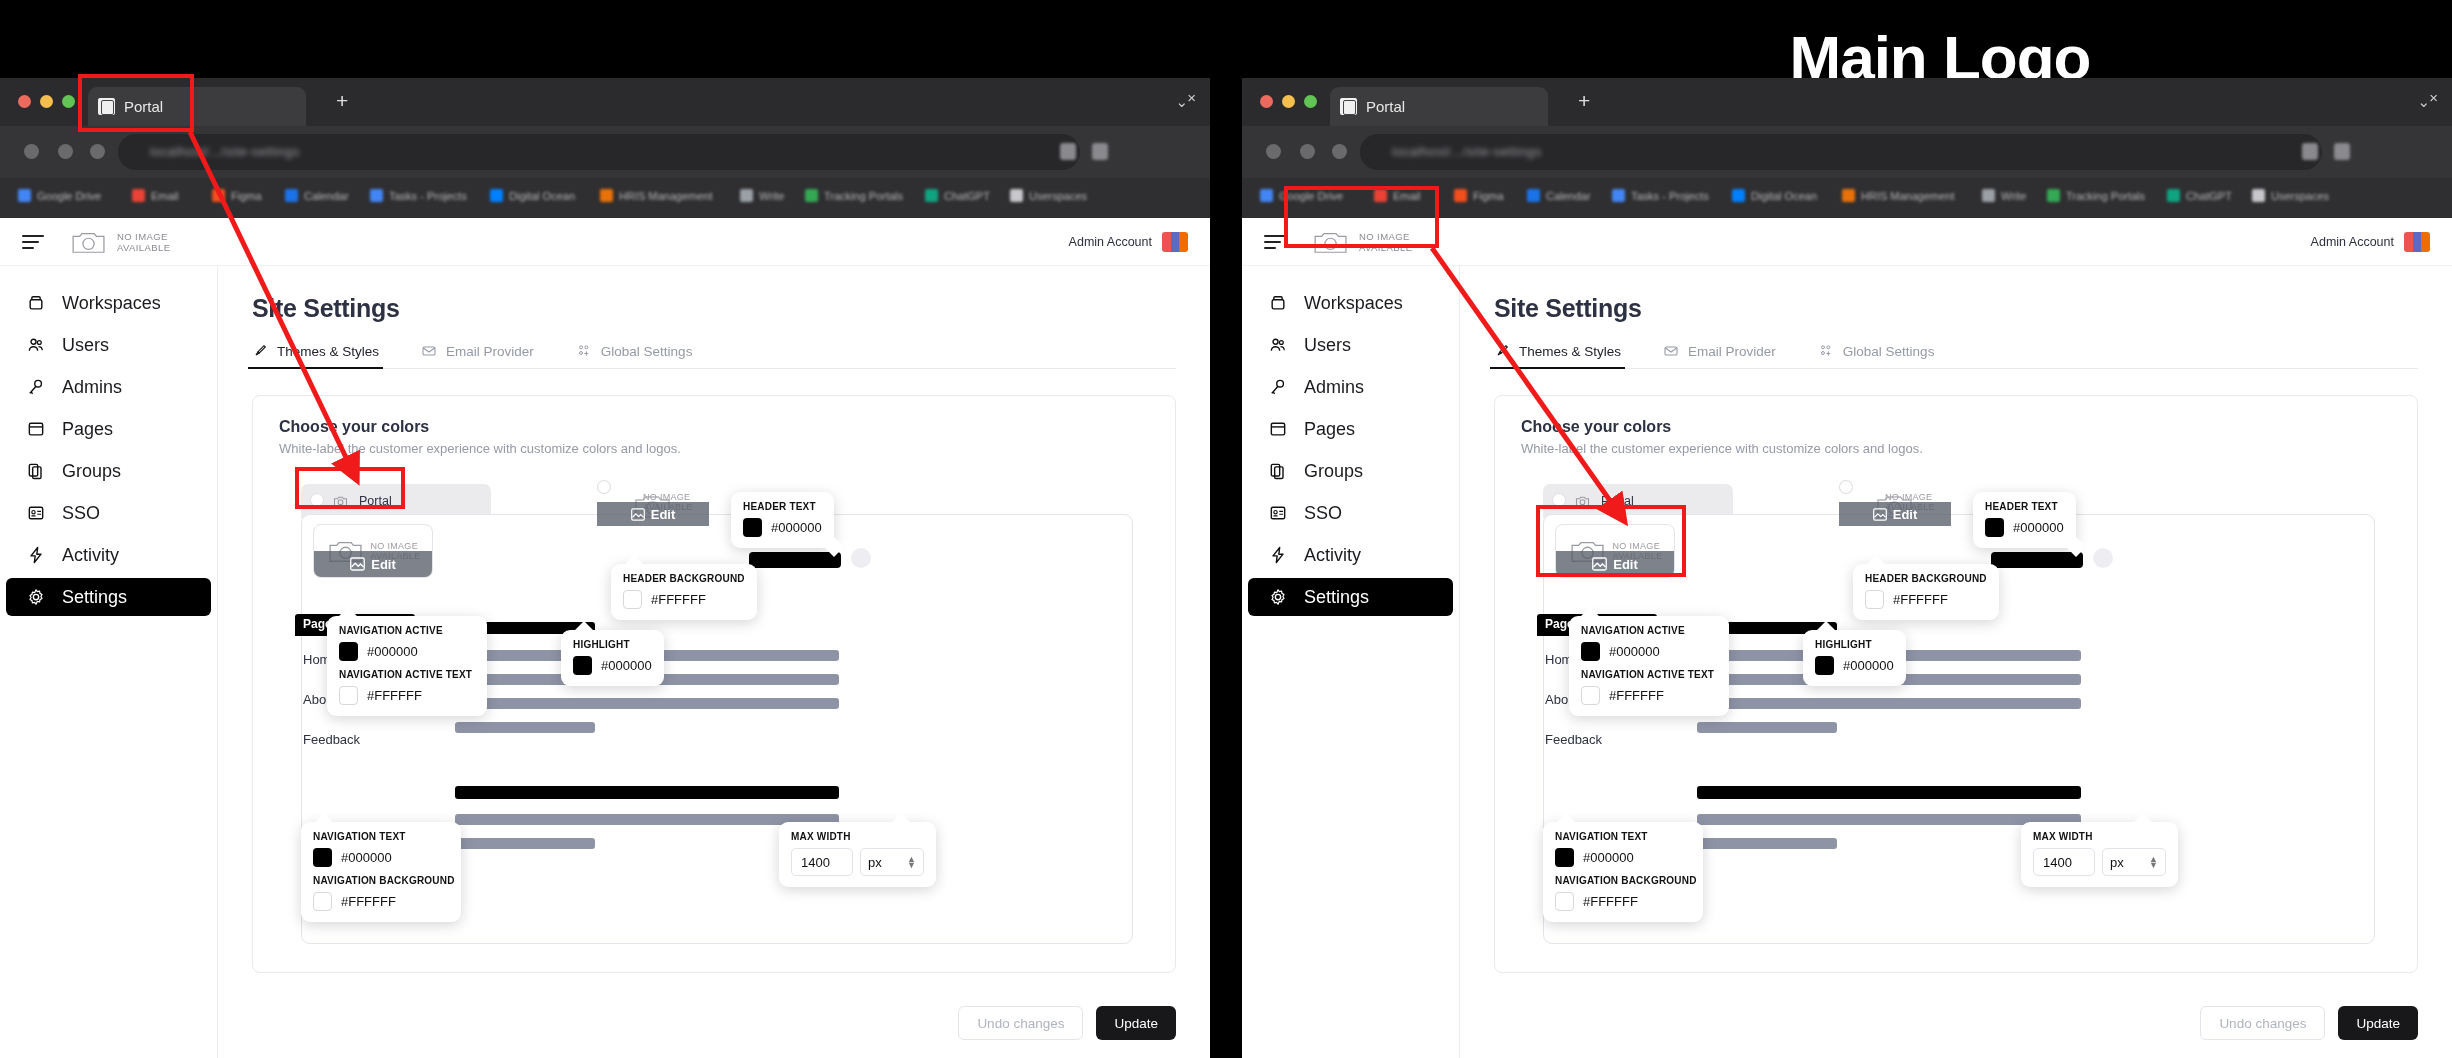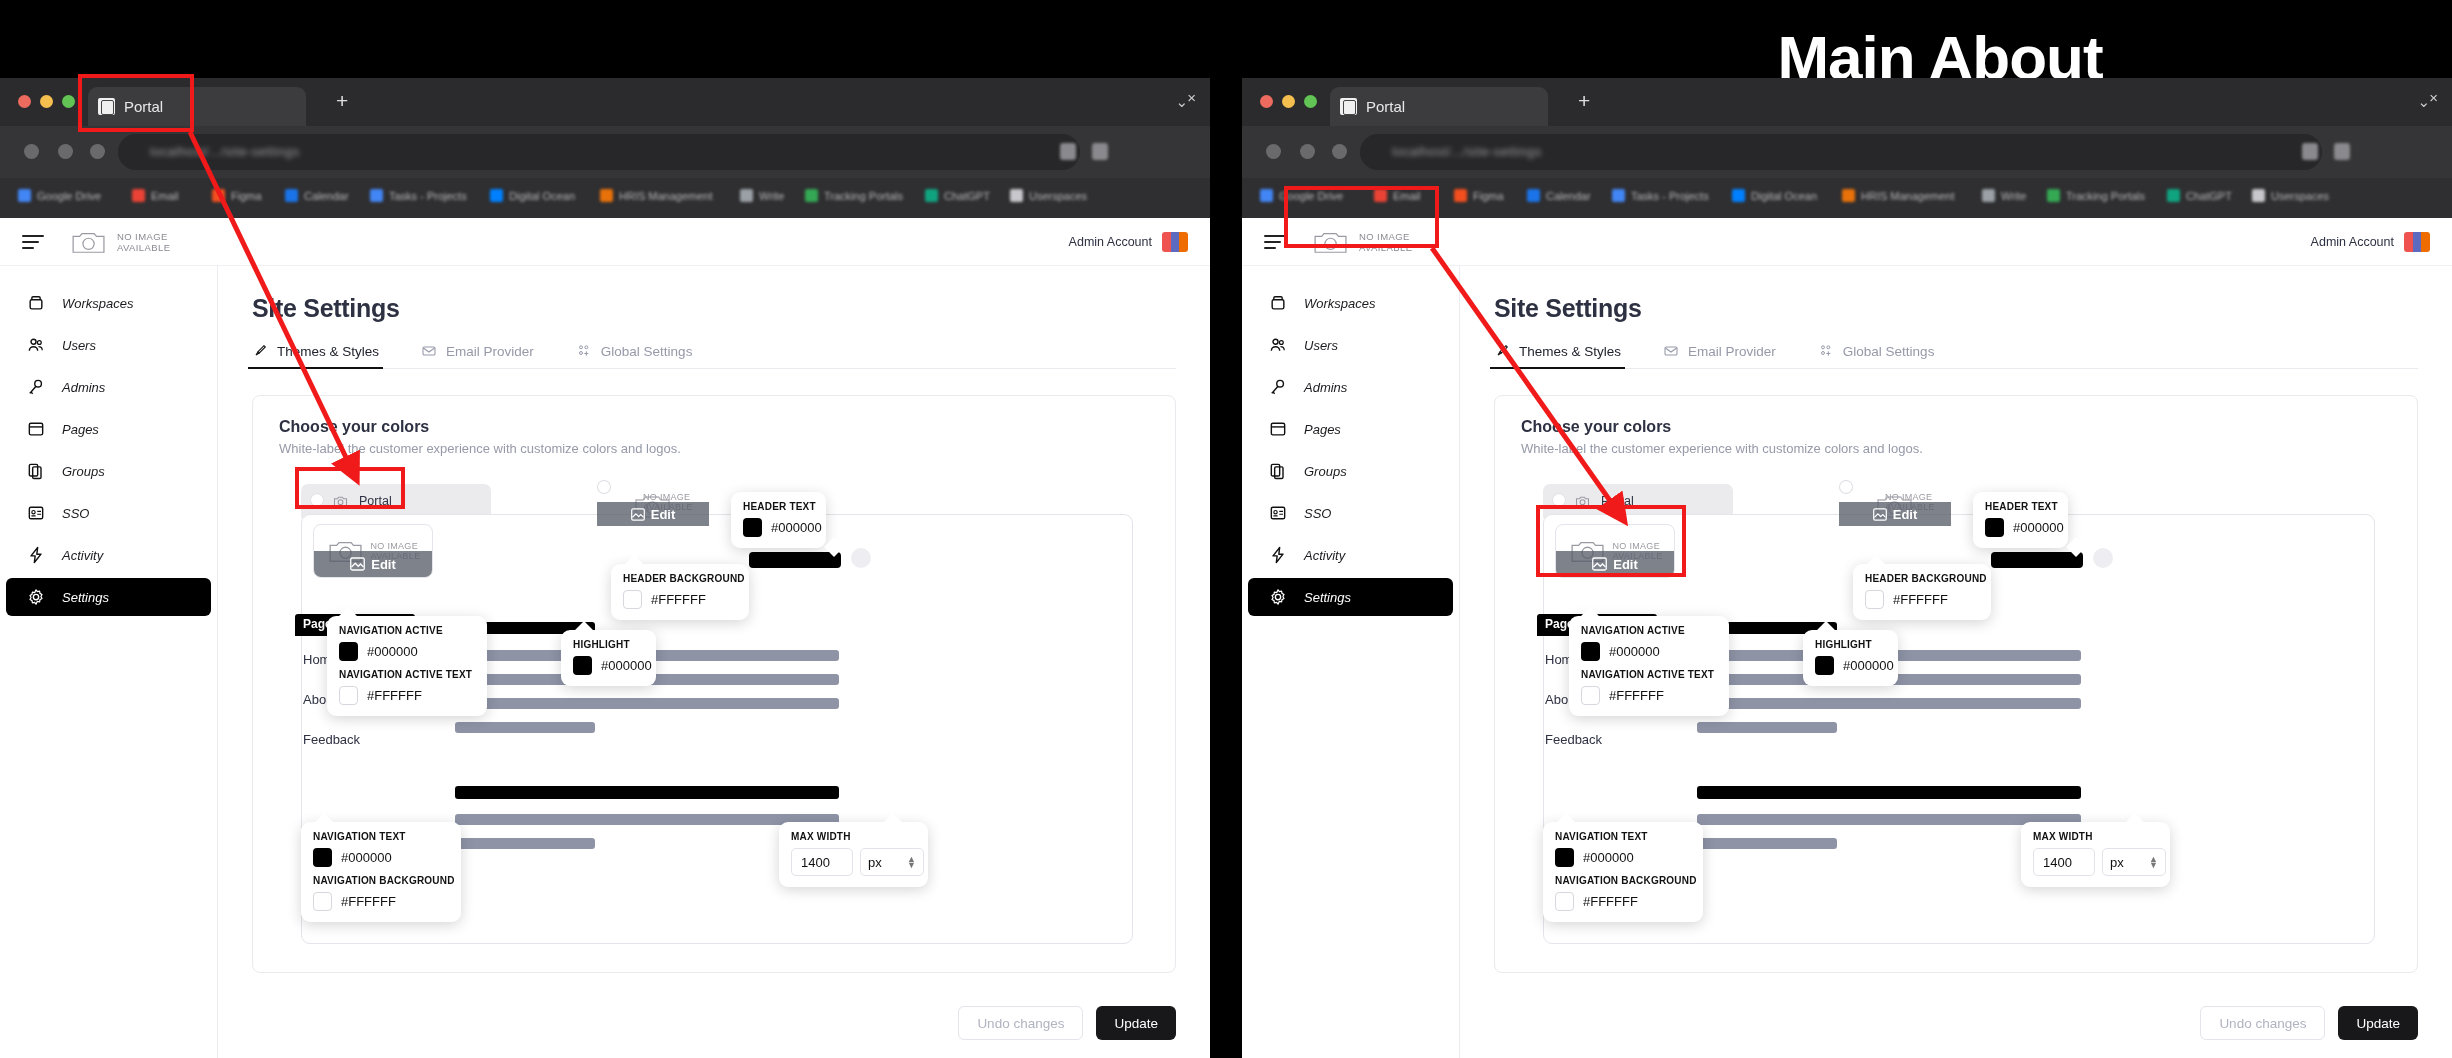--- a/index.html
+++ b/index.html
@@ -75,21 +75,21 @@
 
   .app-body { display:flex; height:792px; }
 
   
   .sidebar { width:218px; flex:none; background:#fff; padding-top:14px;
     border-right:1px solid #ececf0; }
   .snav { display:flex; align-items:center; gap:16px; height:38px; padding:0 20px;
     margin:4px 6px; border-radius:6px; cursor:pointer; }
   .snav.active { background:#000; }
   .snav .sicon { width:20px; height:20px; flex:none; }
-  .snav .slabel { font-size:13px; color:#1b1b1f; white-space:nowrap;font-style:italic; }
+  .snav .slabel { font-size:18px; color:#1b1b1f; white-space:nowrap; }
   .snav.active .slabel { color:#fff; }
 
   
   .main { flex:1; background:#fff; padding:28px 34px 0 34px; overflow:hidden;
     position:relative; }
   .page-title { font-size:25px; font-weight:bold; color:#2d3142; letter-spacing:-.3px; }
 
   .tabs { display:flex; gap:42px; margin-top:20px; border-bottom:1px solid #e9e9ee;
     position:relative; }
   .tabitem { display:flex; align-items:center; gap:9px; padding-bottom:9px;
@@ -136,21 +136,21 @@
 
   .bar { position:absolute; border-radius:3px; }
   .bar.dark { background:#000; }
   .bar.grey { background:#8e93a6; }
   .hdr-pill { position:absolute; background:#000; border-radius:4px; }
   .hdr-circ { position:absolute; width:20px; height:20px; border-radius:50%;
     background:#eeeef2; }
 
   
   .pop { position:absolute; background:#fff; border-radius:9px;
-    box-shadow:0 3px 14px rgba(0,0,0,.17); padding:9px 4px 11px 12px; z-index:6; }
+    box-shadow:0 3px 14px rgba(0,0,0,.17); padding:9px 12px 11px 12px; z-index:6; }
   .pop-lbl { font-size:10px; font-weight:bold; color:#111; letter-spacing:.2px;
     white-space:nowrap; }
   .pop-row { display:flex; align-items:center; gap:9px; margin-top:6px; }
   .sw { width:19px; height:19px; border-radius:4px; flex:none; }
   .sw.black { background:#000; }
   .sw.white { background:#fff; border:1px solid #d7d7dd; }
   .pop-val { font-size:13px; color:#111; white-space:nowrap; }
   .pop-gap { height:8px; }
   .pop-tail { position:absolute; width:14px; height:14px; background:#fff;
     transform:rotate(45deg); }
@@ -176,21 +176,21 @@
   
   .redbox { position:absolute; border:4px solid #f01a1a; z-index:30; }
   .arrowsvg { position:absolute; left:0; top:0; width:2452px; height:1058px;
     pointer-events:none; z-index:29; }
 </style>
 </head>
 <body>
 
 <div class="stage">
 
-  <div class="banner" id="banner-logo">Main About</div>
+  <div class="banner" id="banner-logo">Main Logo</div>
 
   <div class="window" id="win-left">
 
     <div class="chrome-top">
       <div class="traffic">
         <i class="t-red"></i>
         <i class="t-yel"></i>
         <i class="t-grn"></i>
       </div>
       <div class="tab">

